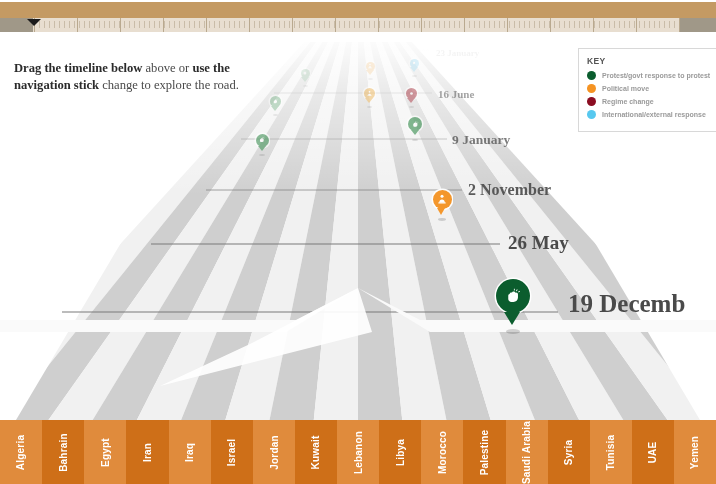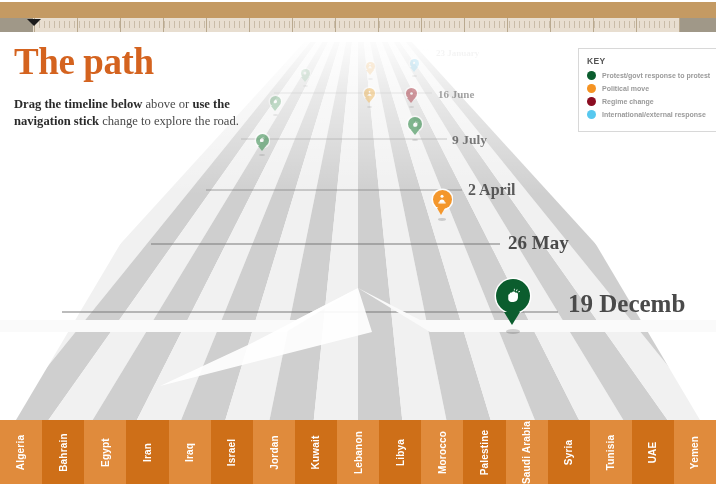--- a/index.html
+++ b/index.html
@@ -313,21 +313,20 @@
       <div class="tick major" style="left: 464px;"></div>
       <div class="tick major" style="left: 507px;"></div>
       <div class="tick major" style="left: 550px;"></div>
       <div class="tick major" style="left: 593px;"></div>
       <div class="tick major" style="left: 636px;"></div>
       <div class="tick major" style="left: 679px;"></div>
     </div>
 
   <div id="title-block">
     <h1 id="headline">
-      <span>The path</span>
     </h1>
     <div id="standfirst">
       <b>Drag the timeline below</b><span> above or </span><b>use the navigation stick</b><span> change to explore the road.</span>
     </div>
   </div>
 
 
   <div id="keybox">
     <div id="key-title">KEY</div>
     <div id="key-rows">
@@ -346,22 +345,22 @@
         <div class="key-row">
           <span class="key-dot" style="background: rgb(87, 200, 239);"></span>
           <span class="key-text">International/external response</span>
         </div>
       </div>
   </div>
 
   <div id="overlay">
       <div class="date-lbl" style="left: 436px; top: 48px; font-size: 9px; opacity: 0.06;">23 January</div>
       <div class="date-lbl" style="left: 438px; top: 88px; font-size: 11px; opacity: 0.5;">16 June</div>
-      <div class="date-lbl" style="left: 452px; top: 132px; font-size: 13.5px; opacity: 0.72;">9 July</div>
-      <div class="date-lbl" style="left: 468px; top: 181px; font-size: 16px; opacity: 0.9;">2 April</div>
+      <div class="date-lbl" style="left: 452px; top: 132px; font-size: 13.5px; opacity: 0.72;">9 January</div>
+      <div class="date-lbl" style="left: 468px; top: 181px; font-size: 16px; opacity: 0.9;">2 November</div>
       <div class="date-lbl" style="left: 508px; top: 232px; font-size: 19px; opacity: 1;">26 May</div>
       <div class="date-lbl" style="left: 568px; top: 290px; font-size: 25px; opacity: 1;">19 Decemb</div>
       <div class="pin" style="left: 496px; top: 279px; width: 34px; height: 57.12px; opacity: 1;">
         <div class="bubble" style="width: 34px; height: 34px; background: rgb(11, 93, 46);">
           <svg class="glyph" width="21" height="21" viewBox="0 0 24 24">
       <path d="M6 11c0-1 .6-1.8 1.5-2 .2-1 .9-1.7 1.9-1.7.3 0 .6.1.8.2.3-.8 1-1.3 1.9-1.3 1 0 1.8.6 2 1.5.3-.1.6-.2.9-.2 1.2 0 2.1.9 2.1 2.1v3.6c0 2.8-2.3 5.1-5.1 5.1H9.6C7.6 18.3 6 16.7 6 14.7V11z" fill="#fff"></path>
       <path d="M14.8 5.6l1.1-1.8.9.5-1.1 1.8zM17.2 6.6l1.7-1.1.6.9-1.7 1.1zM12.4 5.1l.1-2.1 1 .1-.1 2.1z" fill="#fff"></path>
     </svg>
         </div>
         <div class="tail" style="left: 8.16px; top: 33px; border-left: 8.84px solid transparent; border-right: 8.84px solid transparent; border-top: 13.6px solid rgb(11, 93, 46);"></div>

